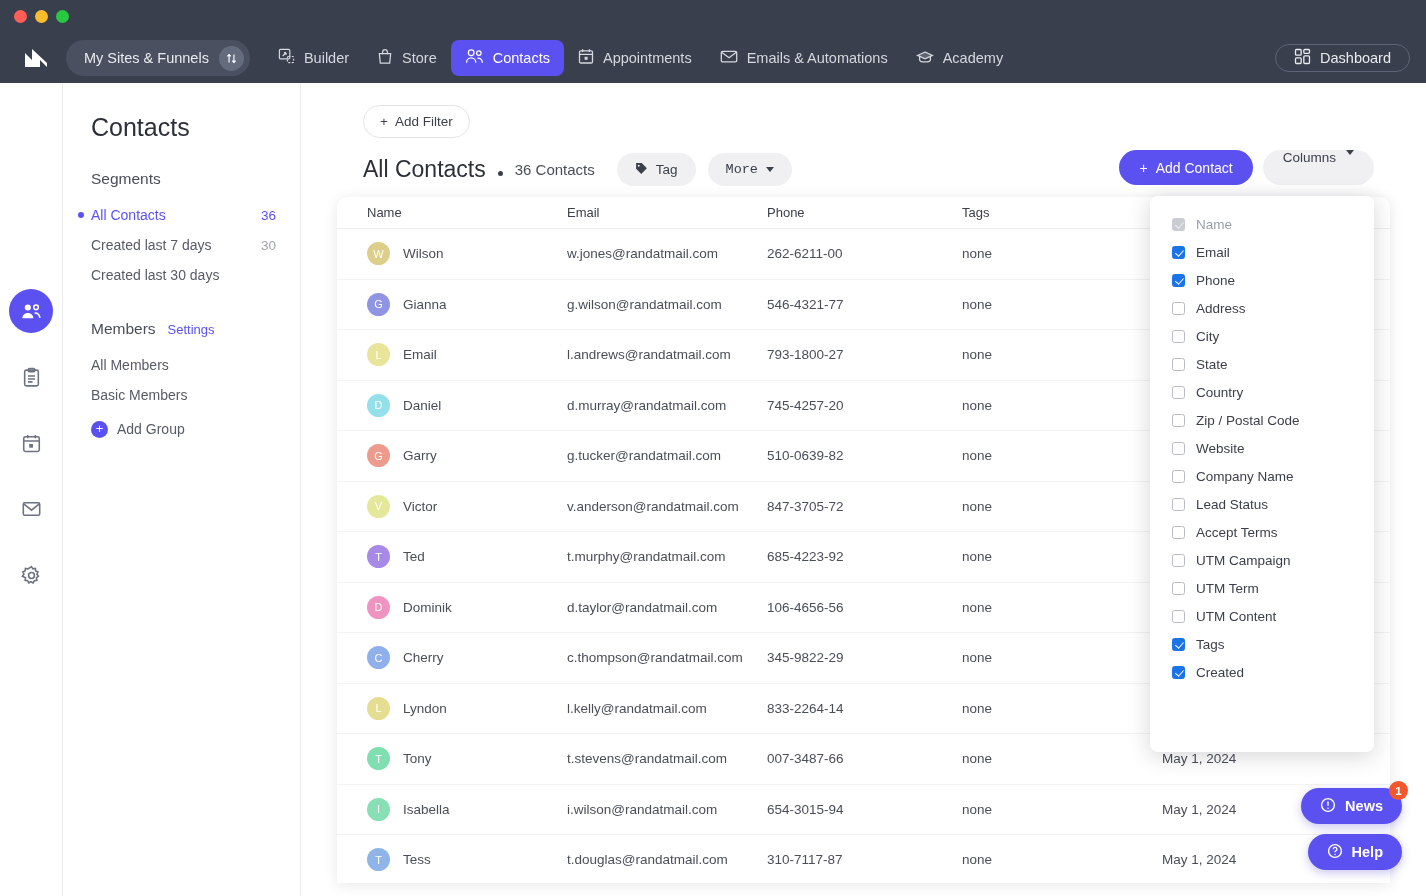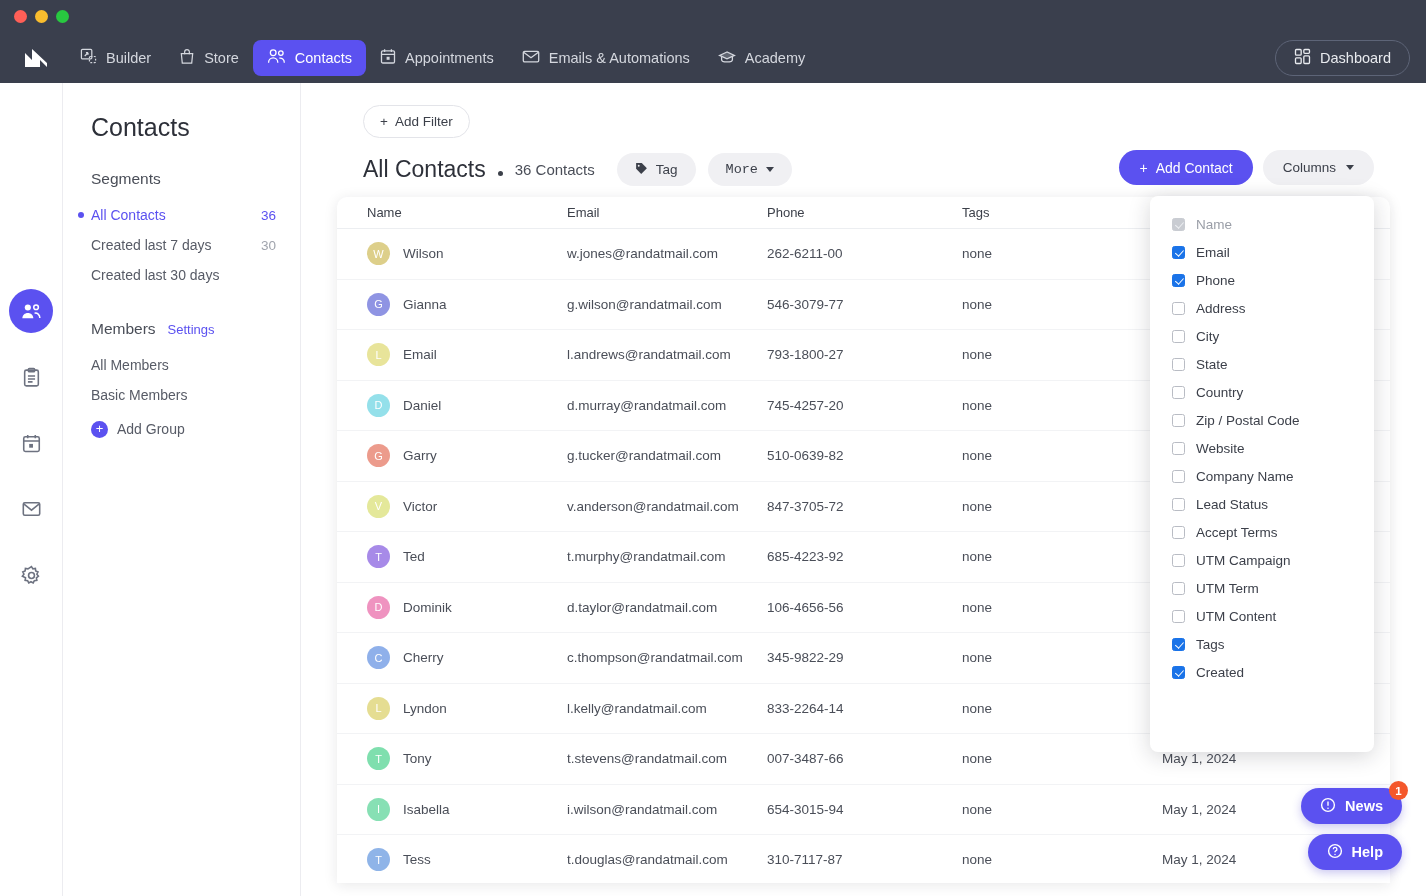--- a/index.html
+++ b/index.html
@@ -64,21 +64,21 @@
     height: 36px; padding: 0 14px;
     border-radius: 8px;
     color: #d4d7de; font-size: 14.5px;
     cursor: pointer; white-space: nowrap;
   }
   .nav-item.active { background: #5b51f0; color: #ffffff; }
   .nav-item svg { flex: none; }
   .nav-spacer { flex: 1; }
   .dash-pill {
     display: flex; align-items: center; gap: 9px;
-    height: 36px; padding: 4px 18px;
+    height: 28px; padding: 4px 18px;
     border-radius: 20px;
     border: 1px solid #5d6477;
     color: #e8eaee; font-size: 14.5px;
     cursor: pointer;
   }
 
   
   .shell {
     position: absolute; top: 83px; left: 0;
     width: 1426px; height: 813px;
@@ -202,21 +202,21 @@
     display: flex; align-items: center; gap: 10px;
   }
   .btn-primary {
     display: inline-flex; align-items: center; gap: 8px;
     height: 35px; padding: 0 20px;
     background: #5b51f0; color: #fff;
     border-radius: 18px; font-size: 14px;
     cursor: pointer; border: none;
   }
   .btn-soft {
-    display: inline-flex; align-items: center; gap: 10px;
+    display: inline-flex; gap: 10px;
     height: 35px; padding: 0 20px;
     background: #f0f0f3; color: #3c404a;
     border-radius: 18px; font-size: 13.5px;
     cursor: pointer; border: none;
   }
 
   
   .table-card {
     position: absolute; left: 337px; top: 197px;
     width: 1053px; height: 686px;
@@ -342,20 +342,28 @@
     <div class="dot green"></div>
   </div>
 
   <div class="topnav">
     <div class="logo">
       <svg width="26" height="22" viewBox="0 0 26 22">
           <path d="M2 20 L2 6 L9 13 L9 2 L24 16 L24 20 L17 13 L17 20 Z" fill="#ffffff"></path>
         </svg>
     </div>
 
+    <div class="site-pill">
+      <span class="site-pill-label">My Sites &amp; Funnels</span>
+      <span class="swap-circle">
+        <svg width="13" height="13" viewBox="0 0 16 16" fill="none" stroke="#ffffff" stroke-width="1.4">
+          <path d="M5 13V3M5 3L3 5.5M5 3l2 2.5M11 3v10M11 13l2-2.5M11 13l-2-2.5"></path>
+        </svg>
+      </span>
+    </div>
 
     <div class="nav-item">
       <span>
         <svg width="17" height="17" viewBox="0 0 18 18" fill="none" stroke="currentColor" stroke-width="1.3">
           <rect x="1.5" y="1.5" width="11" height="10" rx="1.2"></rect>
           <path d="M5 8.5L8.5 5M8.5 5H6.3M8.5 5v2.2"></path>
           <rect x="10" y="9" width="6.5" height="6.5" rx="1" stroke-dasharray="2 1.6"></rect>
         </svg>
       </span>
       <span>Builder</span>
@@ -561,21 +569,21 @@
           <div class="cell col-phone">262-6211-00</div>
           <div class="cell col-tags">none</div>
           <div class="cell col-created">May 1, 2024</div>
         </div>
         <div class="trow">
           <div class="cell-name">
             <span class="avatar" style="background:#8f94e3">G</span>
             <span>Gianna</span>
           </div>
           <div class="cell col-email">g.wilson@randatmail.com</div>
-          <div class="cell col-phone">546-3079-77</div>
+          <div class="cell col-phone">546-4321-77</div>
           <div class="cell col-tags">none</div>
           <div class="cell col-created">May 1, 2024</div>
         </div>
         <div class="trow">
           <div class="cell-name">
             <span class="avatar" style="background:#e8e49a">L</span>
             <span>Email</span>
           </div>
           <div class="cell col-email">l.andrews@randatmail.com</div>
           <div class="cell col-phone">793-1800-27</div>

